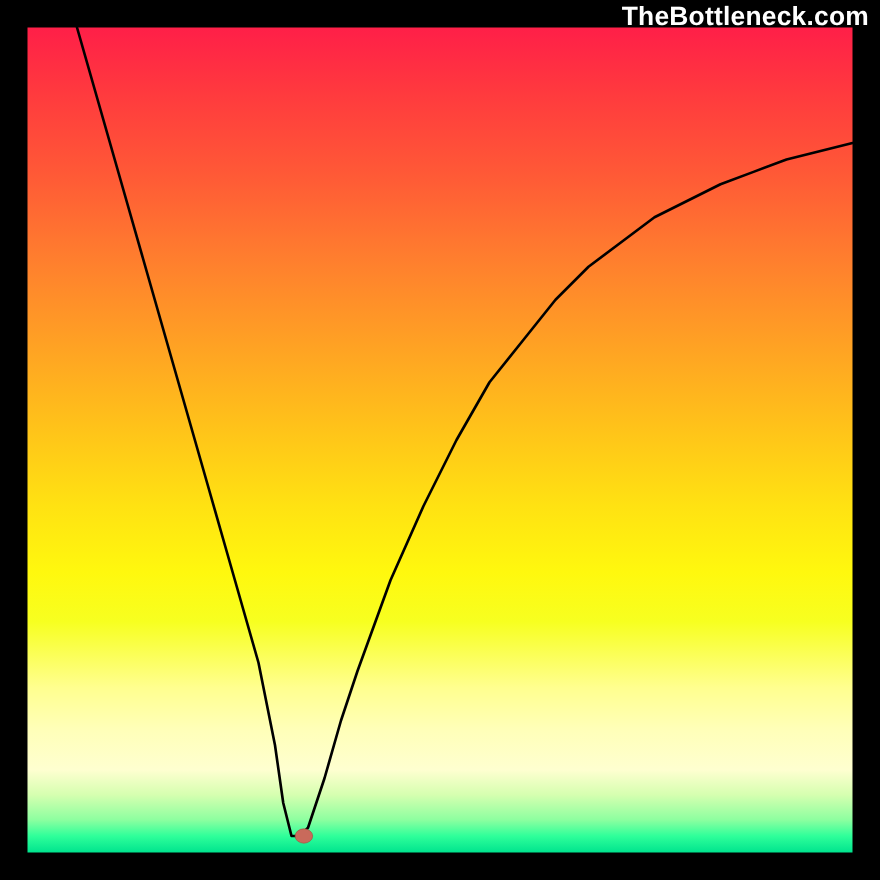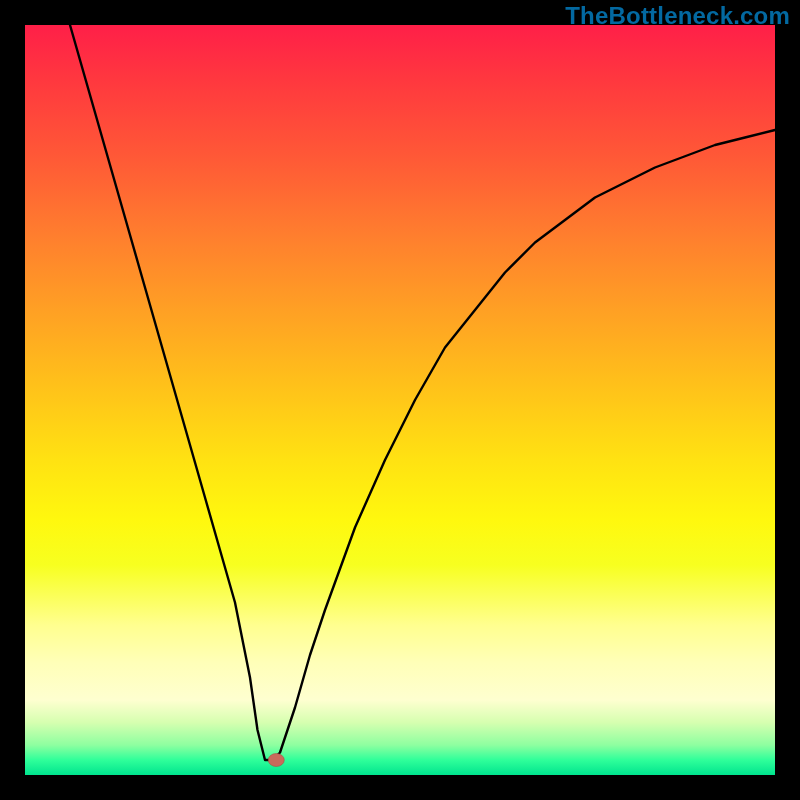--- a/index.html
+++ b/index.html
@@ -10,21 +10,21 @@
     height: 800px;
     background: #000;
   }
   .watermark {
     position: absolute;
     top: 2px;
     right: 10px;
     font-family: Arial, Helvetica, sans-serif;
     font-size: 24px;
     font-weight: 600;
-    color: #0369a1;
+    color: #ffffff;
     letter-spacing: 0.2px;
     text-align: center;
   }
   .plot-area {
     position: absolute;
     left: 25px;
     top: 25px;
     width: 750px;
     height: 750px;
     background: linear-gradient(to bottom,

